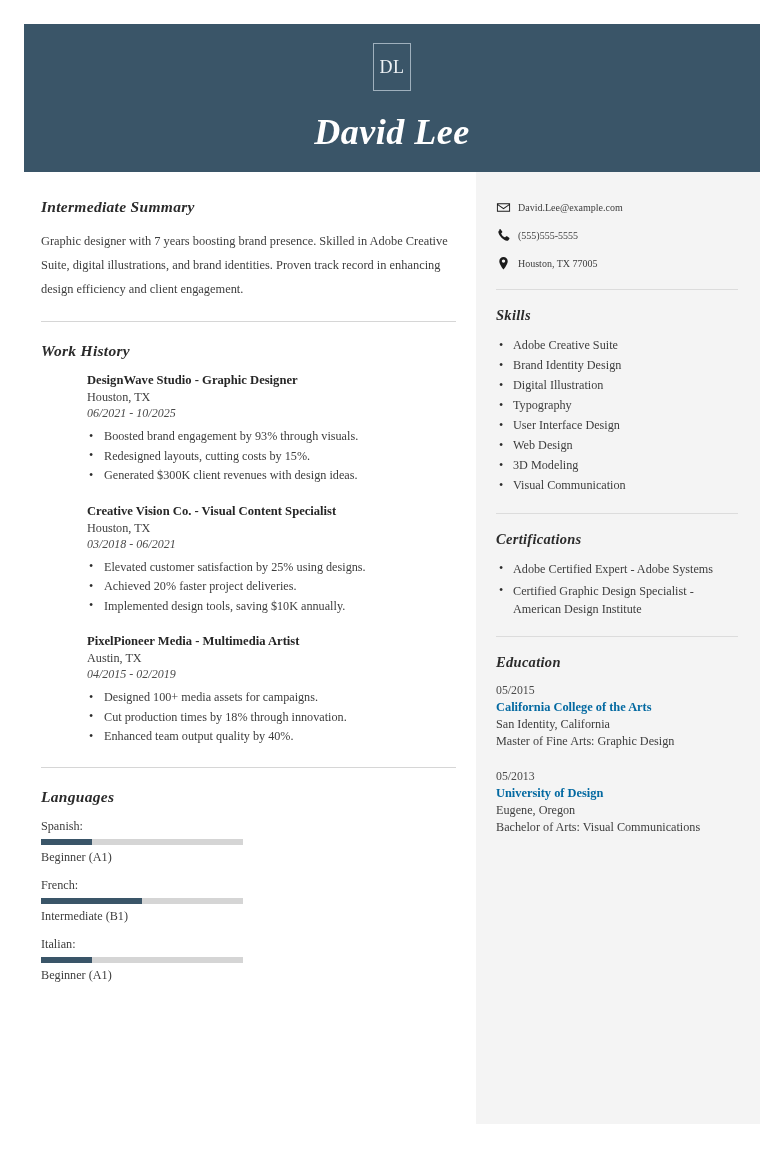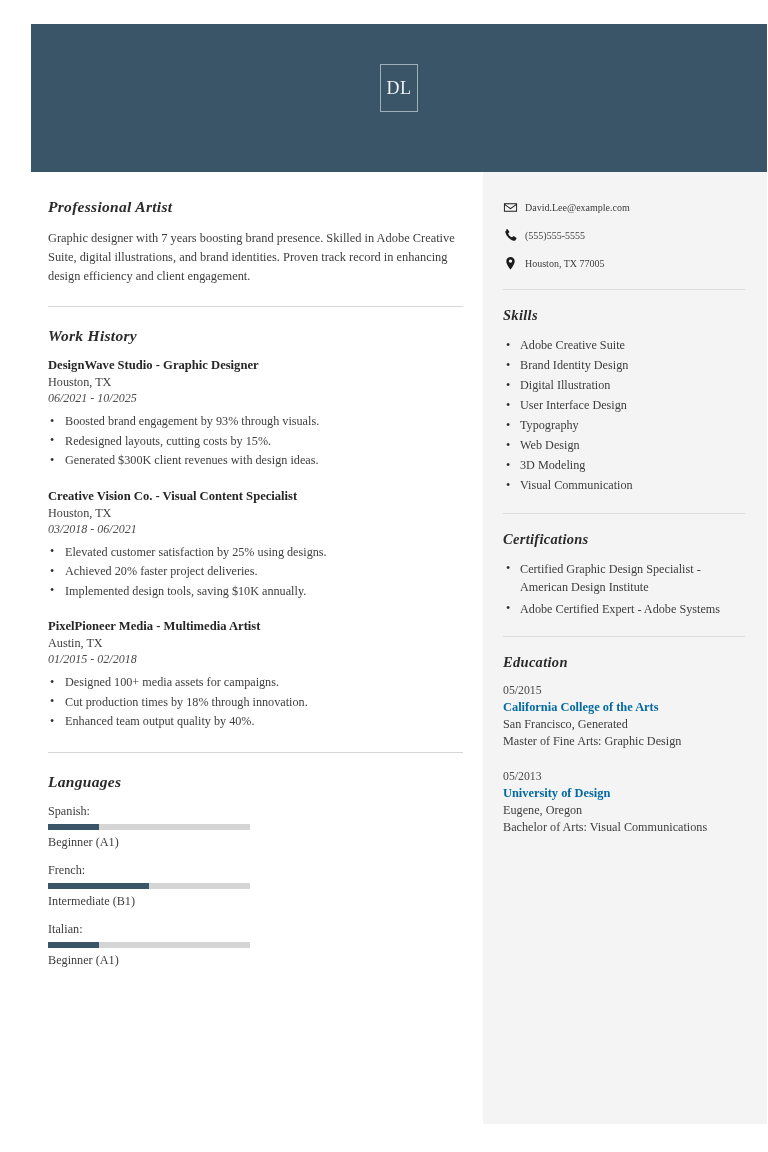--- a/index.html
+++ b/index.html
@@ -4,21 +4,21 @@
 <style>
   * { margin:0; padding:0; box-sizing:border-box; }
   html, body {
     width:768px; height:1152px;
     background:#ffffff;
     font-family:"Liberation Serif", serif;
     -webkit-font-smoothing:antialiased;
   }
   .page {
     position:absolute;
-    left:31px; top:24px;
+    left:24px; top:24px;
     width:736px; height:1100px;
     background:#ffffff;
     overflow:hidden;
   }
   
   .header {
     background:#3a5568;
     height:148px;
     display:flex;
     flex-direction:column;
@@ -58,31 +58,31 @@
     font-size:15.5px;
     font-weight:bold;
     font-style:italic;
     color:#2b2b2b;
     letter-spacing:0.3px;
     margin-bottom:13px;
   }
   .side .sec-title { font-size:14.5px; margin-bottom:12px; }
   .body-text {
     font-size:12.4px;
-    line-height:19px;
+    line-height:24px;
     color:#3d3d3d;
   }
   .divider {
     height:1px;
     background:#d6d6d6;
     margin:20px 0 20px 0;
   }
   .side .divider { margin:18px 0 17px 0; background:#dcdcdc; }
   
-  .job { margin-bottom:18px; }
+  .job { margin-bottom:18px;margin-left:46px; }
   .job-title {
     font-size:12.6px;
     font-weight:bold;
     color:#262626;
     margin-bottom:2px;
   }
   .job-loc { font-size:12.2px; color:#3d3d3d; margin-bottom:1px; }
   .job-dates {
     font-size:12px;
     font-style:italic;
@@ -168,28 +168,29 @@
 </style>
 </head>
 <body>
 
 <div class="page">
 
   <div class="header">
     <div class="monogram">
       <span>DL</span>
     </div>
+    <div class="full-name">David Lee</div>
   </div>
 
   <div class="columns">
 
     <div class="col-main">
 
       <div>
-        <div class="sec-title">Professional Artist</div>
+        <div class="sec-title">Intermediate Summary</div>
         <div class="body-text">Graphic designer with 7 years boosting brand presence. Skilled in Adobe Creative Suite, digital illustrations, and brand identities. Proven track record in enhancing design efficiency and client engagement.</div>
       </div>
 
       <div class="divider"></div>
 
       <div>
         <div class="sec-title">Work History</div>
 
         <div class="job">
           <div class="job-title">DesignWave Studio - Graphic Designer</div>
@@ -209,21 +210,21 @@
           <ul class="bullets">
             <li>Elevated customer satisfaction by 25% using designs.</li>
             <li>Achieved 20% faster project deliveries.</li>
             <li>Implemented design tools, saving $10K annually.</li>
           </ul>
         </div>
 
         <div class="job">
           <div class="job-title">PixelPioneer Media - Multimedia Artist</div>
           <div class="job-loc">Austin, TX</div>
-          <div class="job-dates">01/2015 - 02/2018</div>
+          <div class="job-dates">04/2015 - 02/2019</div>
           <ul class="bullets">
             <li>Designed 100+ media assets for campaigns.</li>
             <li>Cut production times by 18% through innovation.</li>
             <li>Enhanced team output quality by 40%.</li>
           </ul>
         </div>
       </div>
 
       <div class="divider"></div>
 
@@ -290,47 +291,47 @@
       </div>
 
       <div class="divider"></div>
 
       <div>
         <div class="sec-title">Skills</div>
         <ul class="side-list">
           <li>Adobe Creative Suite</li>
           <li>Brand Identity Design</li>
           <li>Digital Illustration</li>
+          <li>Typography</li>
           <li>User Interface Design</li>
-          <li>Typography</li>
           <li>Web Design</li>
           <li>3D Modeling</li>
           <li>Visual Communication</li>
         </ul>
       </div>
 
       <div class="divider"></div>
 
       <div>
         <div class="sec-title">Certifications</div>
         <ul class="side-list certs">
+          <li>Adobe Certified Expert - Adobe Systems</li>
           <li>Certified Graphic Design Specialist - American Design Institute</li>
-          <li>Adobe Certified Expert - Adobe Systems</li>
         </ul>
       </div>
 
       <div class="divider"></div>
 
       <div>
         <div class="sec-title">Education</div>
 
         <div class="edu">
           <div class="edu-date">05/2015</div>
           <div class="edu-school">California College of the Arts</div>
-          <div class="edu-loc">San Francisco, Generated</div>
+          <div class="edu-loc">San Identity, California</div>
           <div class="edu-degree">Master of Fine Arts: Graphic Design</div>
         </div>
 
         <div class="edu">
           <div class="edu-date">05/2013</div>
           <div class="edu-school">University of Design</div>
           <div class="edu-loc">Eugene, Oregon</div>
           <div class="edu-degree">Bachelor of Arts: Visual Communications</div>
         </div>
       </div>

